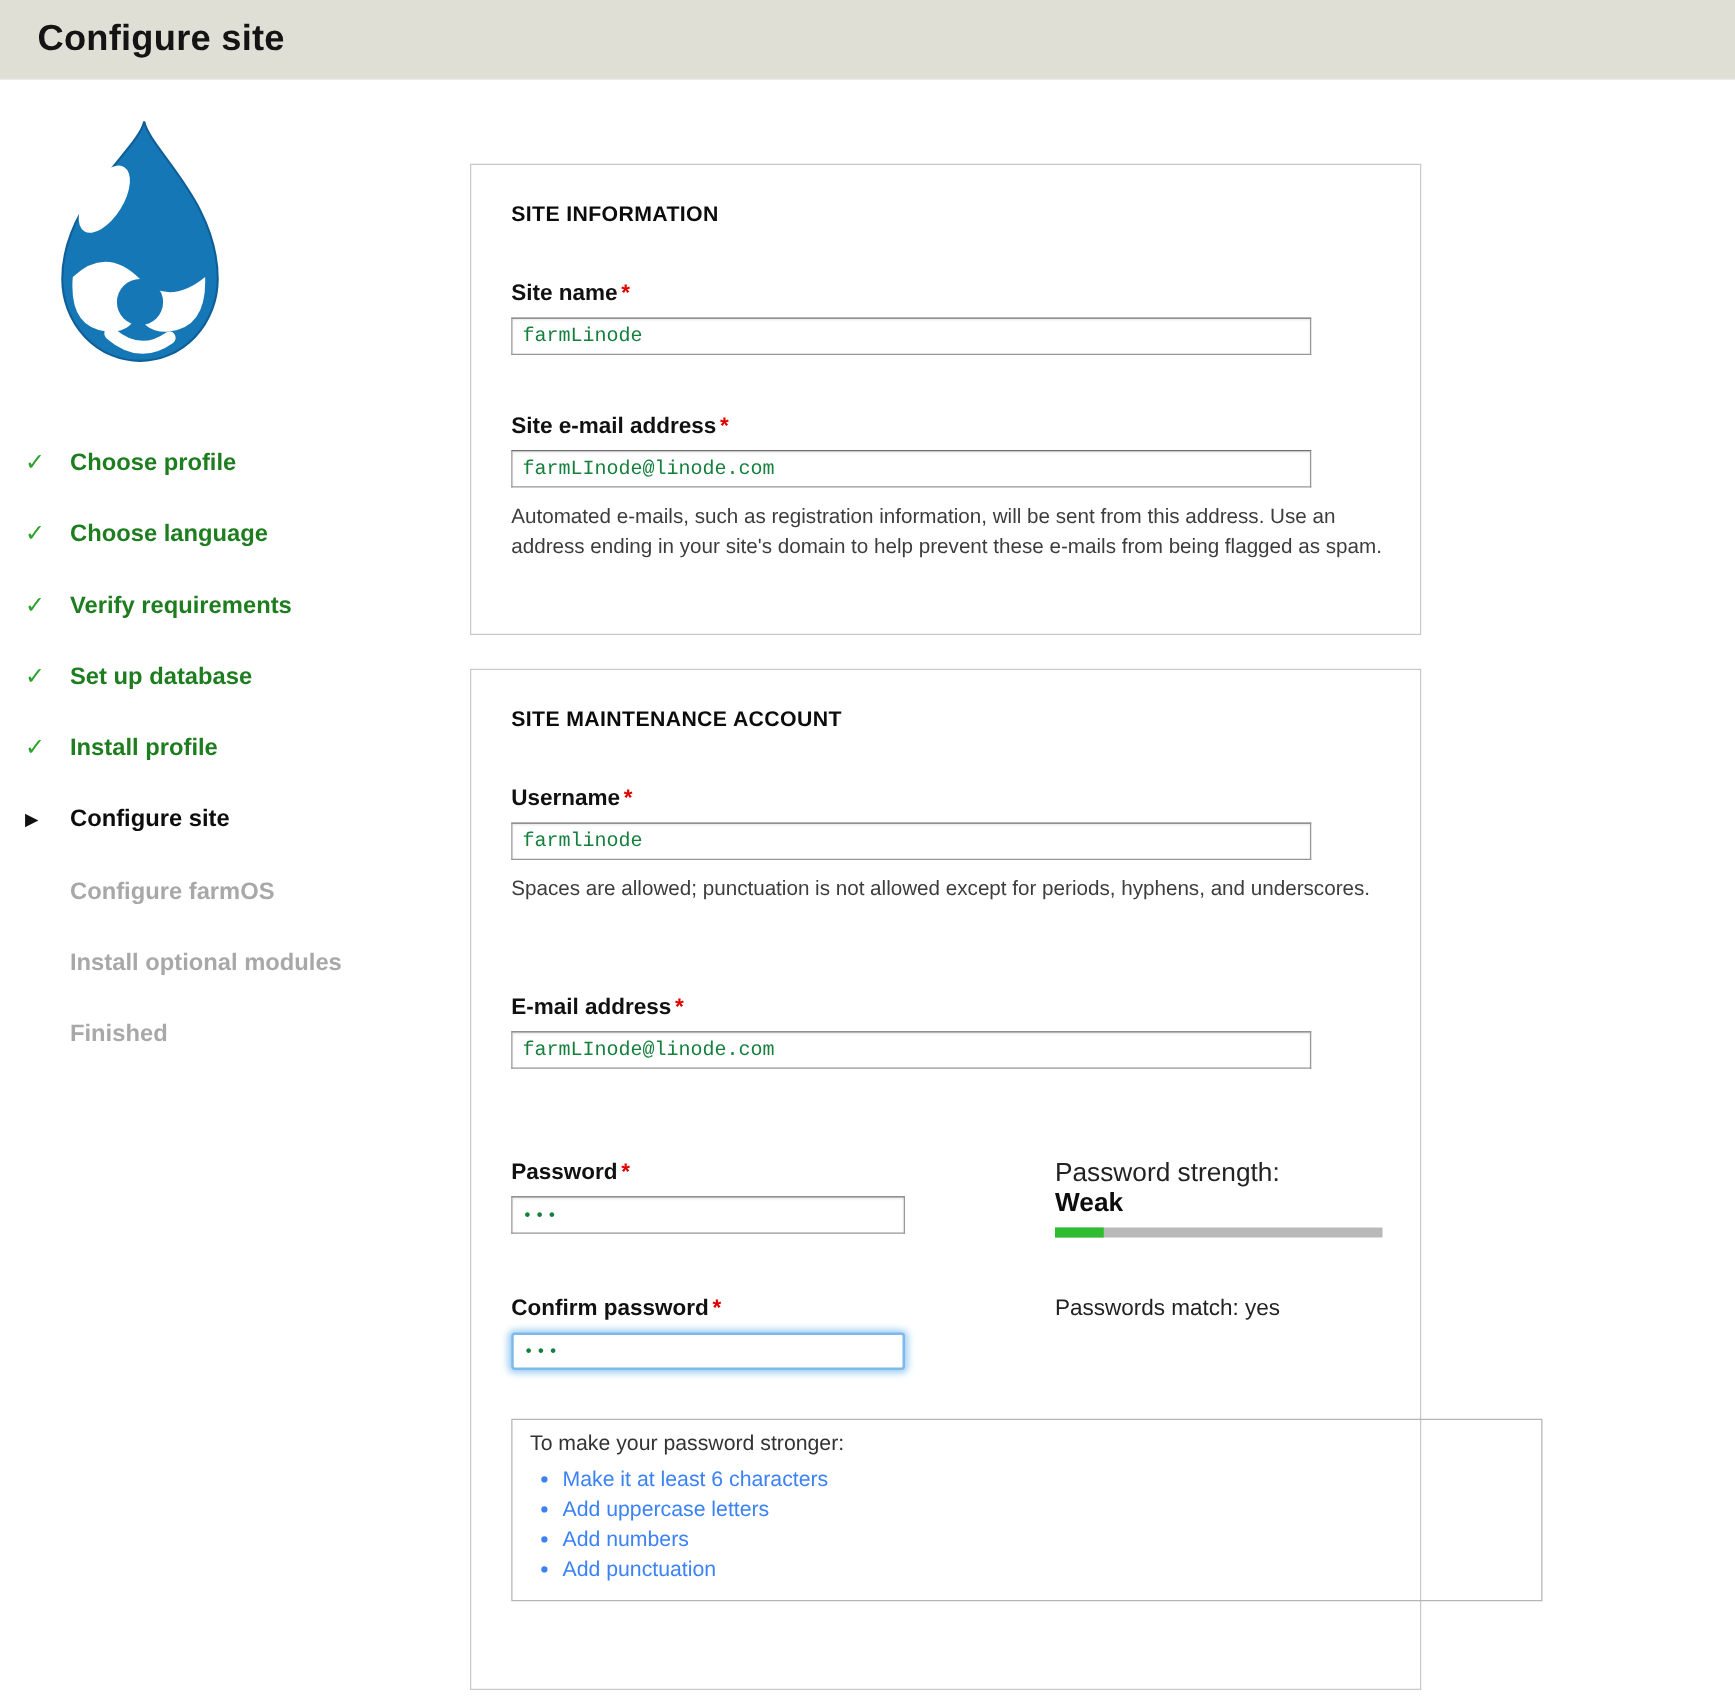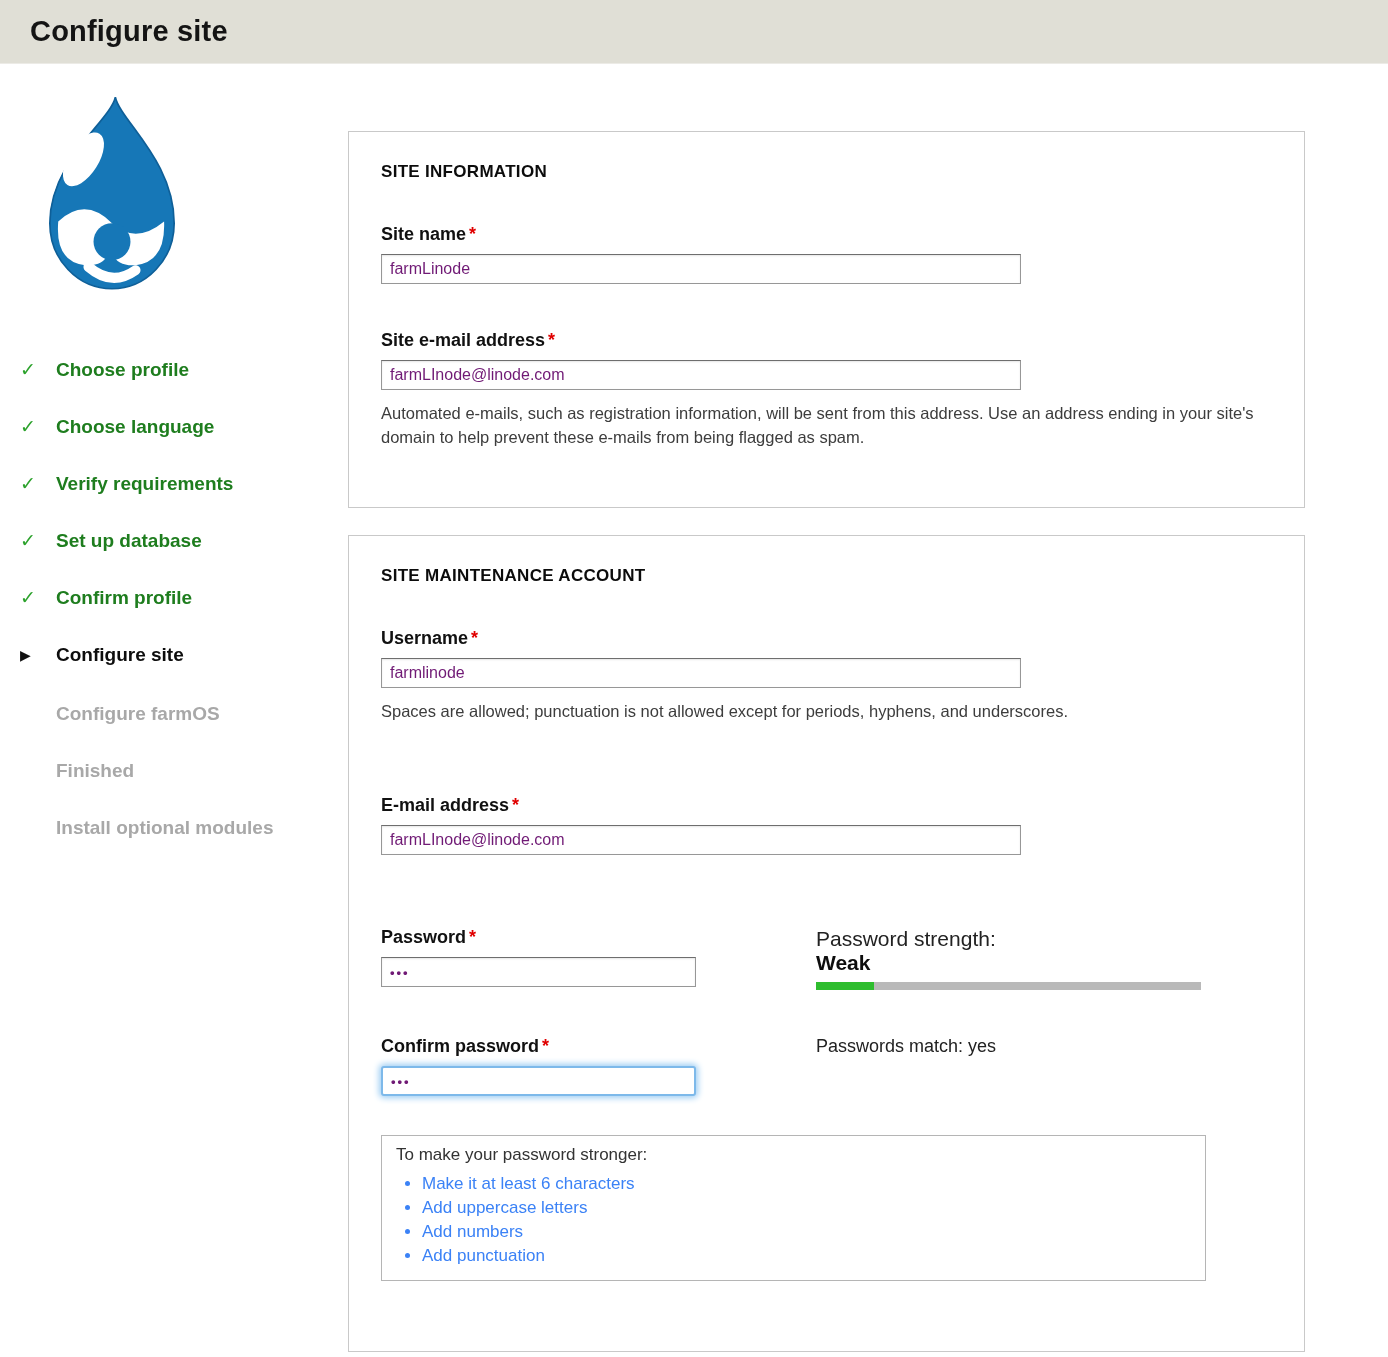--- a/index.html
+++ b/index.html
@@ -40,21 +40,21 @@
   }
   .steps li.done .bullet { color: #2ca22c; font-weight: bold; }
   .steps li.done .lbl { color: #1e7d1e; }
   .steps li.active .bullet { color: #111; font-size: 14px; position: relative; top: -1px; }
   .steps li.active .lbl { color: #0d0d0d; font-weight: 700; }
   .steps li.pending .bullet { visibility: hidden; }
   .steps li.pending .lbl { color: #a8a8a8; }
 
   
   .content {
-    position: absolute; left: 348px; top: 131px; width: 957px;
+    position: absolute; left: 376px; top: 131px; width: 761px;
   }
   .fieldset {
     border: 1px solid #c9c9c9;
     background: #fff;
     padding: 30px 30px 58px 32px;
   }
   .fieldset + .fieldset { margin-top: 27px; padding-bottom: 70px; }
   .legend {
     font-size: 17px; font-weight: bold; color: #0c0c0c; letter-spacing: 0.3px;
     margin-bottom: 42px;
@@ -63,22 +63,22 @@
   .field + .field { margin-top: 46px; }
   .field.gap-lg { margin-top: 72px; }
   .field-label {
     font-size: 18px; font-weight: bold; color: #111; margin-bottom: 9px;
   }
   .req { color: #e00000; font-weight: bold; margin-left: 3px; }
   input.text {
     width: 640px; height: 30px;
     border: 1px solid #979797; border-top-color: #6e6e6e;
     box-shadow: inset 0 1px 2px rgba(0,0,0,0.10);
-    font-family: Liberation Sans, sans-serif;
-    font-size: 16px; color: #701a75;
+    font-family: Liberation Mono, monospace;
+    font-size: 16px; color: #15803d;
     padding: 4px 8px;
     background: #fff;
     border-radius: 0;
     outline: none;
   }
   input.pw { width: 315px; font-size: 13px; letter-spacing: 2px; font-weight: bold; }
   input.pw.focused {
     border: 2px solid #7db9ea;
     border-radius: 3px;
     box-shadow: 0 0 6px 2px #9dcdf3;
@@ -152,37 +152,37 @@
     <li class="done">
       <span class="bullet">✓</span>
       <span class="lbl">Verify requirements</span>
     </li>
     <li class="done">
       <span class="bullet">✓</span>
       <span class="lbl">Set up database</span>
     </li>
     <li class="done">
       <span class="bullet">✓</span>
-      <span class="lbl">Confirm profile</span>
+      <span class="lbl">Install profile</span>
     </li>
     <li class="active">
       <span class="bullet">▶</span>
       <span class="lbl">Configure site</span>
     </li>
     <li class="pending">
       <span class="bullet"></span>
       <span class="lbl">Configure farmOS</span>
     </li>
     <li class="pending">
       <span class="bullet"></span>
-      <span class="lbl">Finished</span>
+      <span class="lbl">Install optional modules</span>
     </li>
     <li class="pending">
       <span class="bullet"></span>
-      <span class="lbl">Install optional modules</span>
+      <span class="lbl">Finished</span>
     </li>
   </ul>
 </div>
 
 <div class="content">
 
   <div class="fieldset">
     <div class="legend">SITE INFORMATION</div>
 
     <div class="field">

